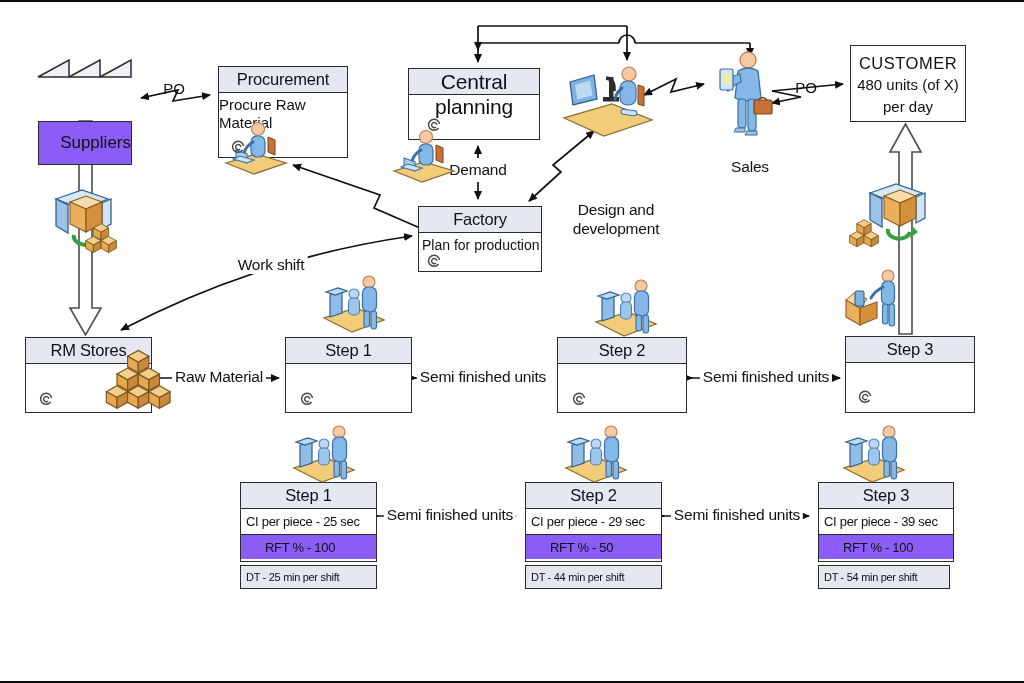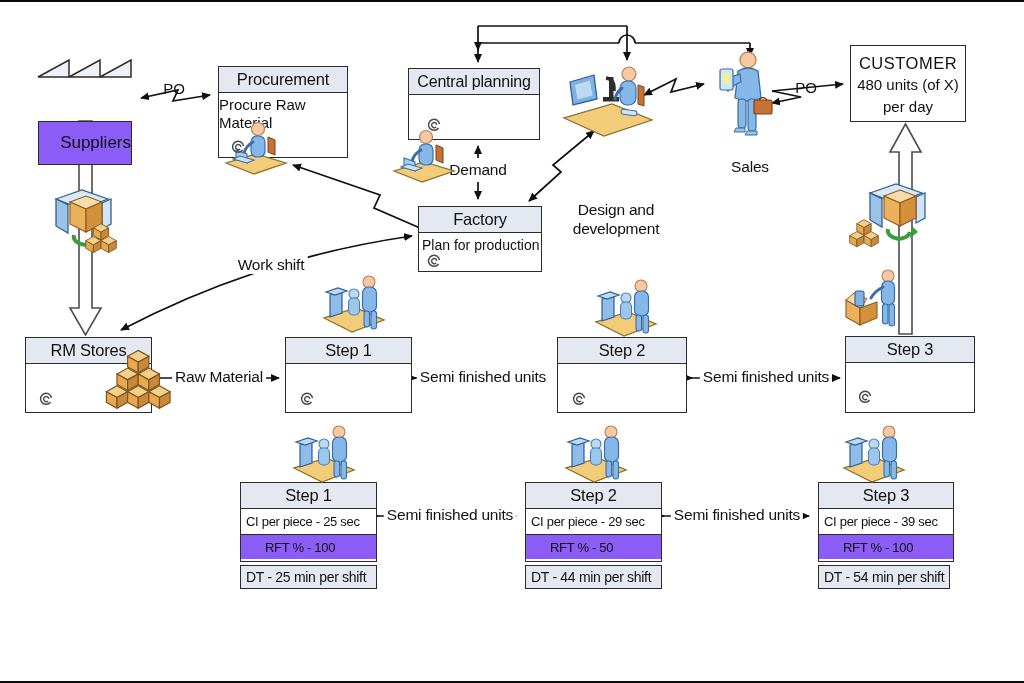--- a/index.html
+++ b/index.html
@@ -14,21 +14,21 @@
   .vbox .bd{font-size:15px;text-align:left;padding-top:3px;line-height:18px;}
   .plain{position:absolute;border:1.6px solid #2b2b2b;background:#8b5cf6;z-index:2;box-sizing:border-box;
          display:flex;align-items:center;justify-content:flex-end;font-size:17px;margin-top:44px;}
   .cust{position:absolute;border:1.6px solid #2b2b2b;background:#fff;z-index:2;box-sizing:border-box;
         text-align:center;font-size:15px;line-height:22px;padding-top:6px;}
   .cust .c1{font-size:16.5px;letter-spacing:0.5px;}
   .mrow{border-top:1.6px solid #2b2b2b;font-size:13px;letter-spacing:-0.3px;text-align:left;
         padding:0 0 0 5px;line-height:25px;height:25px;box-sizing:border-box;}
   .mrow.sh{background:#8b5cf6;padding-left:24px;}
   .dtbox{position:absolute;border:1.6px solid #2b2b2b;background:#e4e8f1;z-index:2;box-sizing:border-box;
-         font-size:14px;letter-spacing:-0.3px;padding-left:5px;line-height:22px;}
+         font-size:11px;letter-spacing:-0.3px;padding-left:5px;line-height:22px;}
   .lbl{position:absolute;z-index:3;font-size:15.5px;white-space:nowrap;transform:translate(-50%,-50%);
        letter-spacing:-0.2px;}
   .lbl.bg{background:#fff;padding:0 3px;}
   .lbl.two{text-align:center;line-height:19px;}
   #icons{z-index:4;}
 </style>
 </head>
 <body>
 
 <div id="stage">
@@ -91,21 +91,21 @@
     <div>480 units (of X)</div>
     <div>per day</div>
   </div>
 
   <div class="vbox" style="left:218px;top:66px;width:130px;height:92px;">
     <div class="hd">Procurement</div>
     <div class="bd">Procure Raw Material</div>
   </div>
 
   <div class="vbox" style="left:408px;top:68px;width:132px;height:72px;">
-    <div class="hd" style="font-size:16px;">Central planning</div>
+    <div class="hd" style="font-size:21px;">Central planning</div>
     <div class="bd"></div>
   </div>
 
   <div class="vbox" style="left:418px;top:206px;width:124px;height:66px;">
     <div class="hd">Factory</div>
     <div class="bd" style="text-align:left;padding-left:3px;font-size:14px;">Plan for production</div>
   </div>
 
   <div class="vbox" style="left:25px;top:337px;width:127px;height:76px;">
     <div class="hd">RM Stores</div>

